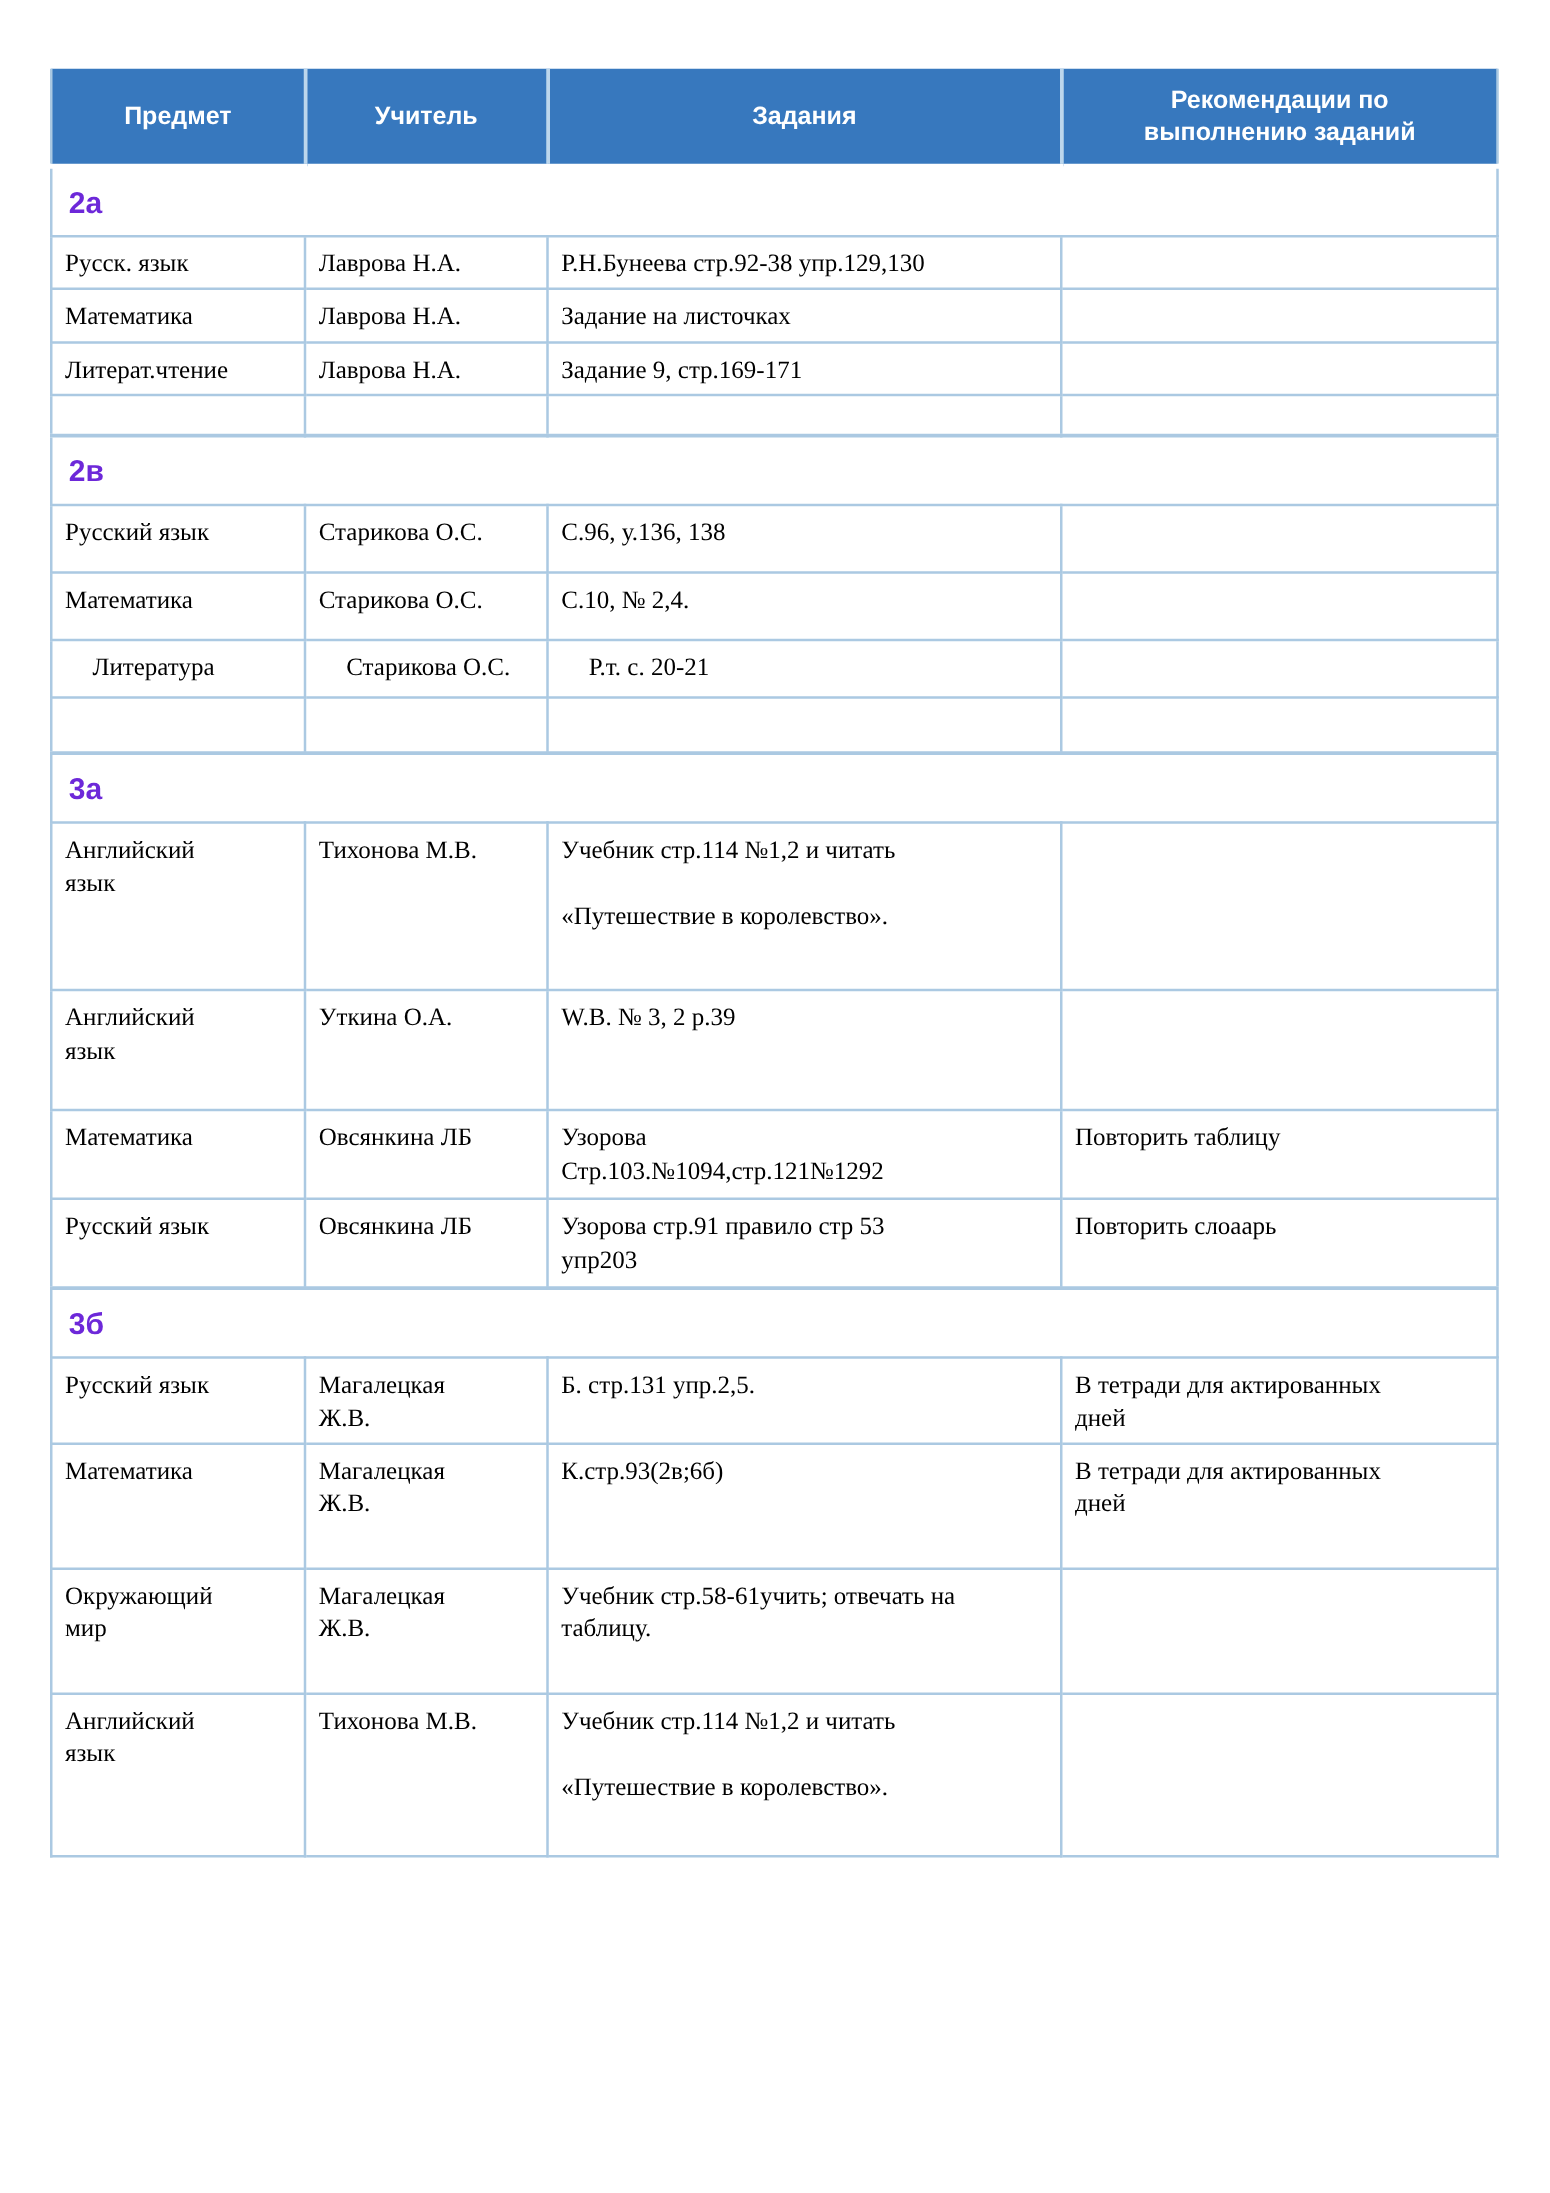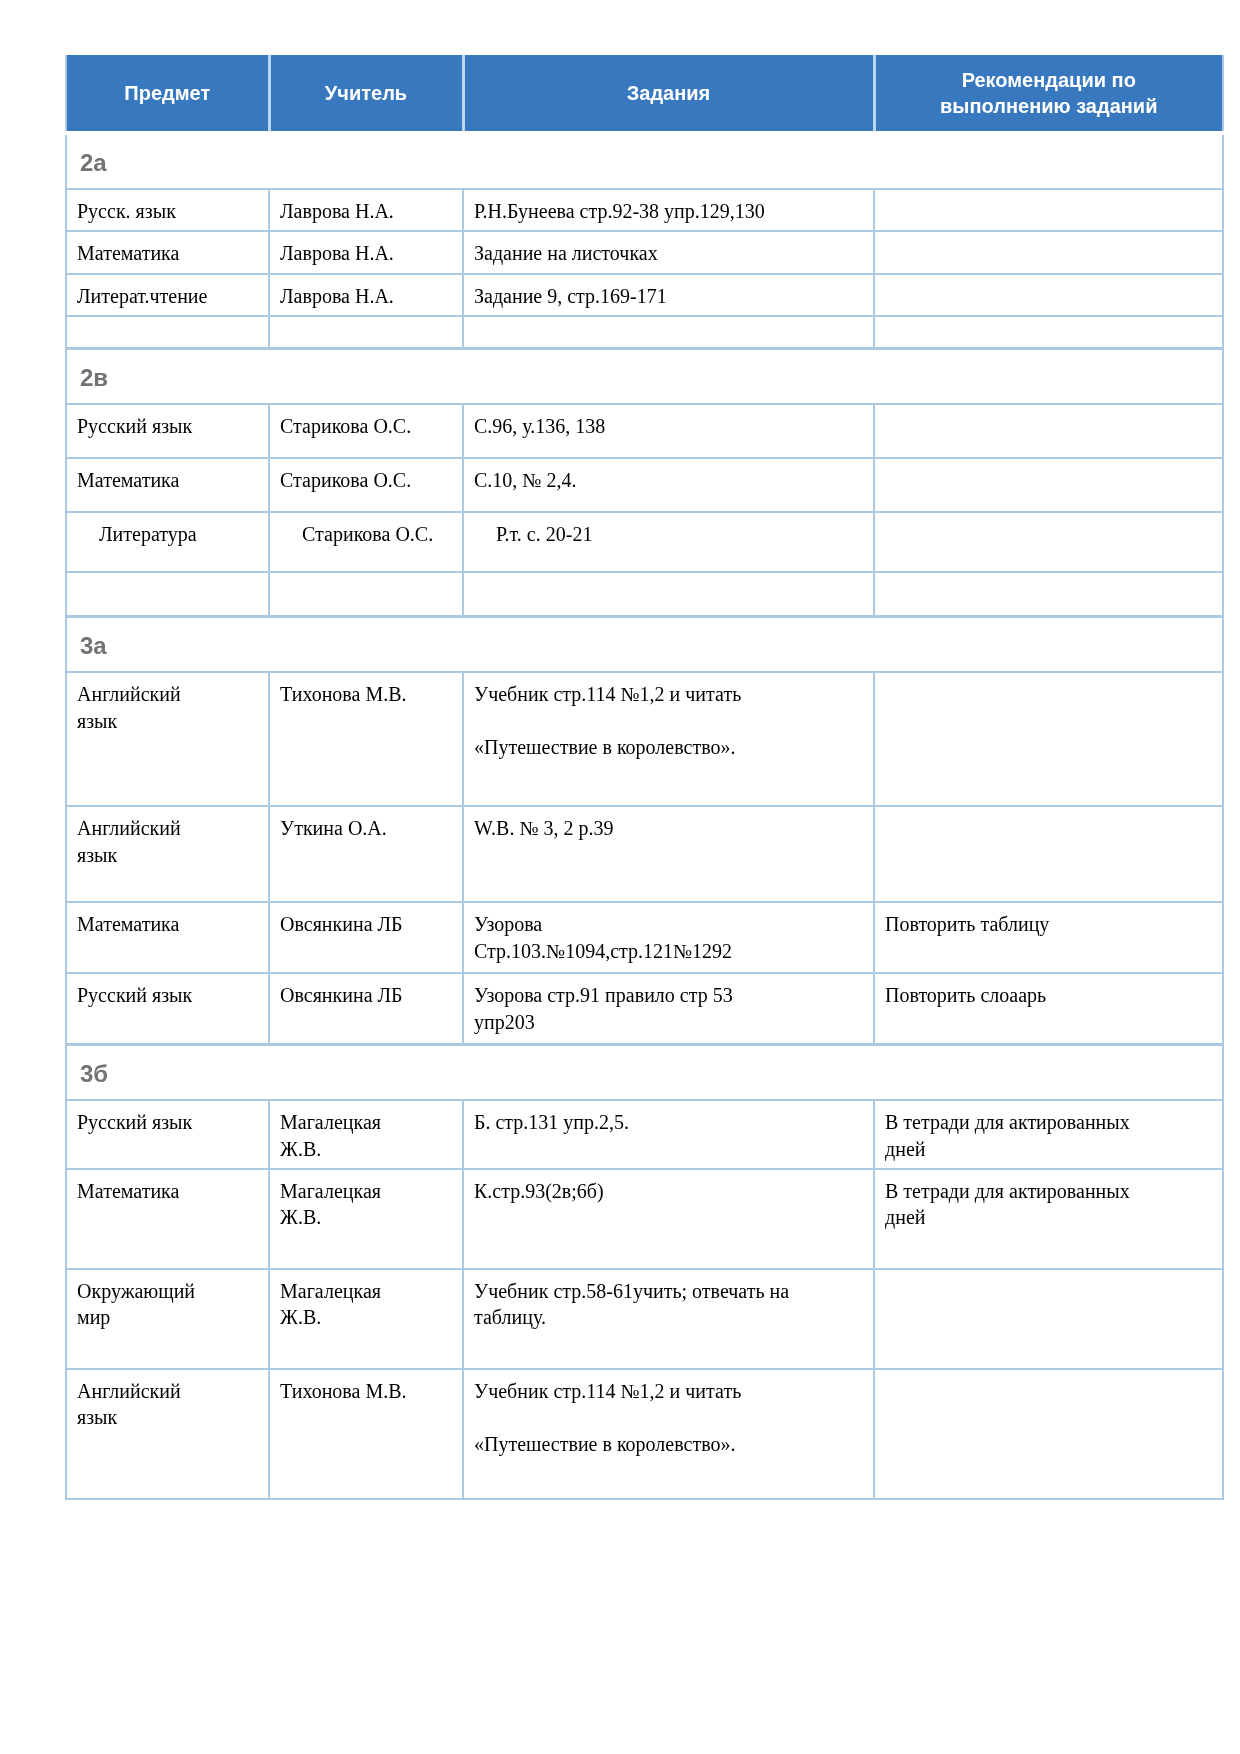--- a/index.html
+++ b/index.html
@@ -12,21 +12,21 @@
   html,body{background:#ffffff;}
   body{
     width:1240px;height:1754px;position:relative;
     font-family:"Liberation Serif","DejaVu Serif",serif;
     color:#000;
   }
   .page{width:1240px;height:1754px;position:relative;background:#fff;}
   table.hw-table{
     position:absolute;left:40px;top:55px;width:1157px;
     border-collapse:collapse;table-layout:fixed;
-    border:2px solid var(--line);border-top:none;margin-left:25px;
+    border:2px solid var(--line);border-top:none;
   }
   col.c-subject{width:203px;}
   col.c-teacher{width:194px;}
   col.c-task{width:411px;}
   col.c-rec{width:349px;}
   th{
     background:var(--header-bg);color:var(--header-text);
     font-family:"Liberation Sans","DejaVu Sans",sans-serif;
     font-weight:bold;font-size:20px;line-height:1.3;
     text-align:center;vertical-align:middle;
@@ -39,31 +39,31 @@
   td{
     border:2px solid var(--line);
     vertical-align:top;
     padding:8px 10px 6px 10px;
     font-size:20px;line-height:1.32;
     white-space:pre-line;
     overflow:hidden;
   }
   tr.section-row td{
     font-family:"Liberation Sans","DejaVu Sans",sans-serif;
-    font-weight:bold;font-size:24px;color:#737373;
+    font-weight:bold;font-size:24px;color:#6d28d9;
     vertical-align:middle;padding-left:13px;
     height:56px;
     border-top:3px solid var(--line);
     border-bottom:2px solid var(--line);
   }
   tr.data-row td{height:42px;}
   tr.empty-row td{height:32px;}
   
   tr[data-row="1.0"] td, tr[data-row="1.1"] td{height:54px;}
-  tr[data-row="1.2"] td{height:60px;padding-left:32px;}
+  tr[data-row="1.2"] td{height:46px;padding-left:32px;}
   tr[data-row="1.3"] td{height:44px;}
   tr[data-row="2.0"] td{height:134px;}
   tr[data-row="2.1"] td{height:96px;}
   tr[data-row="2.2"] td, tr[data-row="2.3"] td, tr[data-row="2.4"] td{height:71px;}
   tr[data-row="3.0"] td{height:63px;}
   tr[data-row="3.1"] td, tr[data-row="3.2"] td{height:100px;}
   tr[data-row="3.3"] td{height:130px;}
 </style>
 </head>
 <body>

